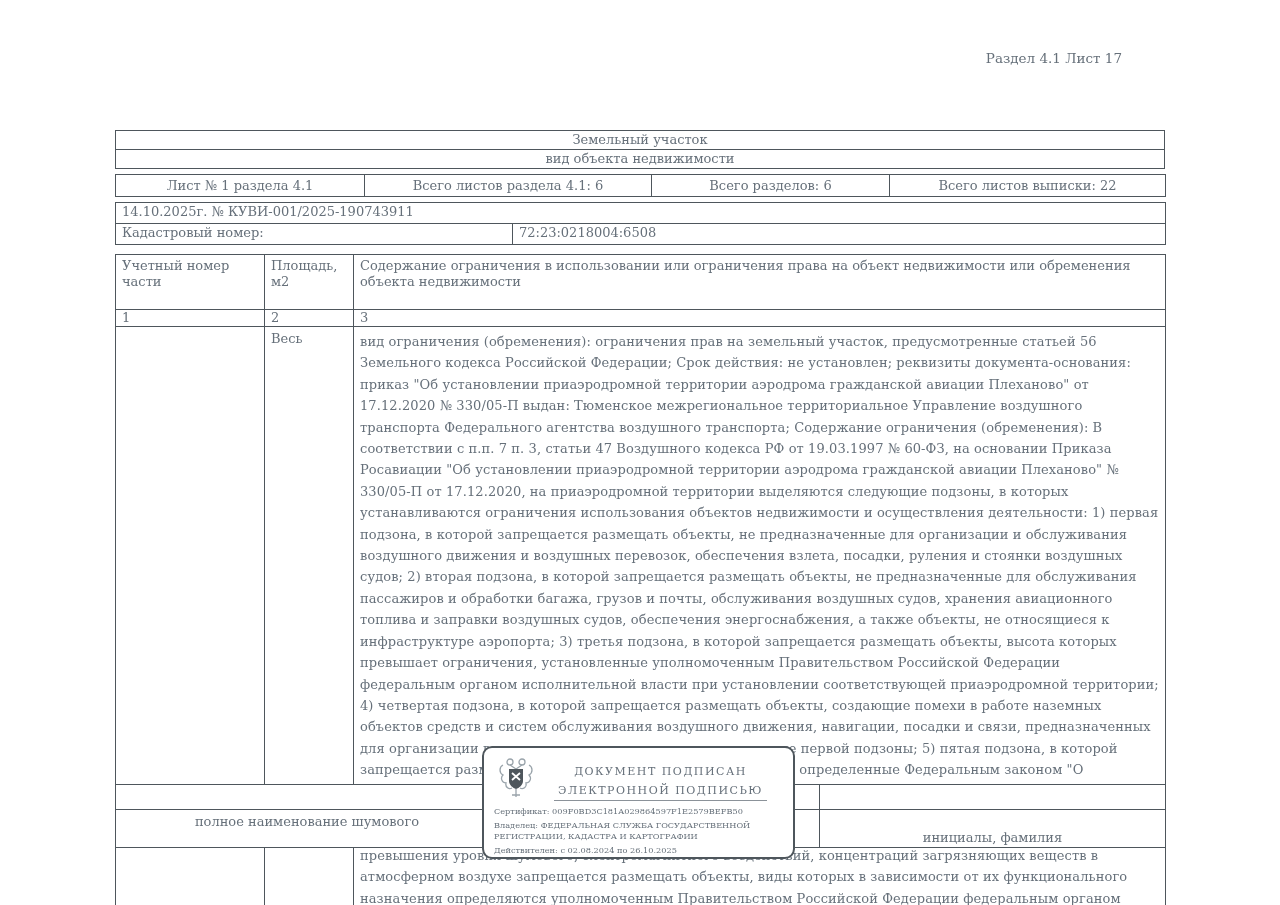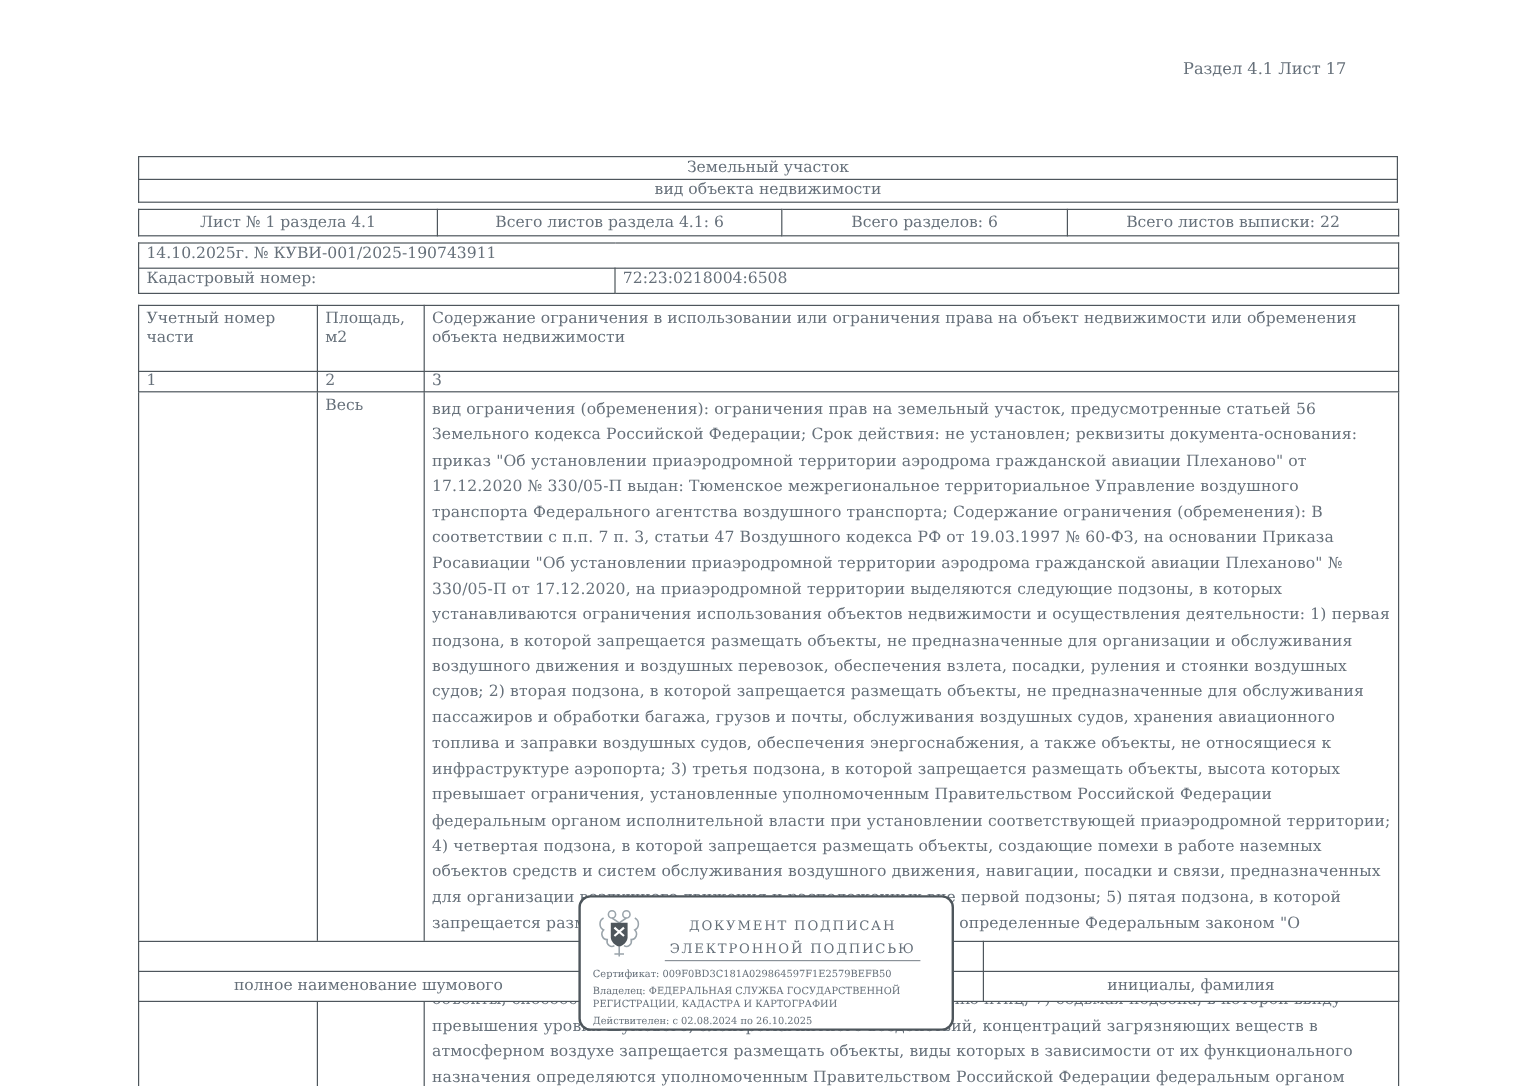--- a/index.html
+++ b/index.html
@@ -55,21 +55,21 @@
   .t-main .datarow td { height:441px; padding-top:4px; }
   .restriction {
     white-space:normal; font-size:13px; line-height:21.4px;
     letter-spacing:0.1px; text-align:left;
   }
 
   
   .sig-area { position:absolute; left:115px; top:784px; width:1050px; z-index:2; }
   .sig-table td { height:25px; }
   .sig-label { display:block; width:370px; text-align:center; font-size:13px; padding-top:3px; }
-  .sig-label-right { display:block; text-align:center; font-size:13px; padding-top:3px; }
+  .sig-label-right { display:block; text-align:center; font-size:13px; padding-top:19px; }
 
   .stamp {
     position:absolute; left:367px; top:-38px;
     width:313px; height:113px;
     background:#ffffff; border:2px solid #4e565c; border-radius:10px;
     z-index:3; padding:7px 10px 4px 10px;
   }
   .stamp-head { display:flex; align-items:flex-end; }
   .stamp-emblem { flex:0 0 44px; }
   .stamp-titles { flex:1; text-align:center; }

